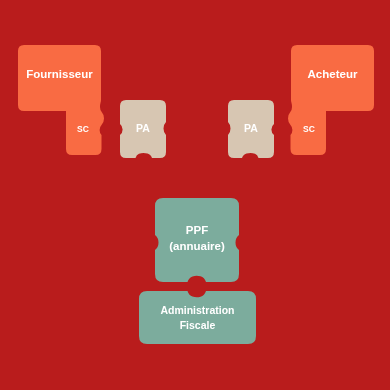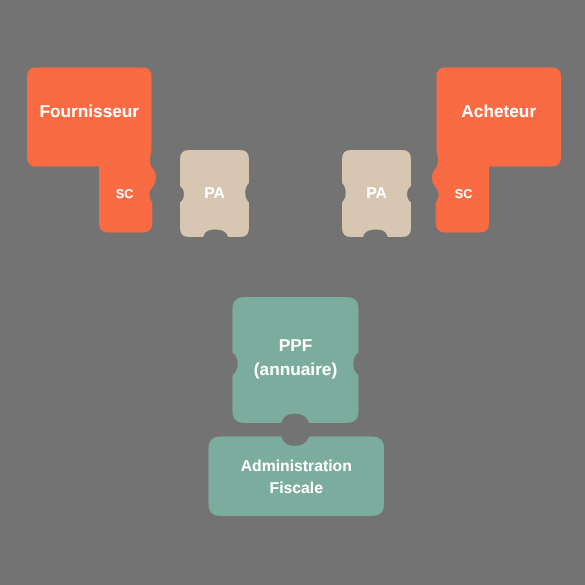--- a/index.html
+++ b/index.html
@@ -5,21 +5,21 @@
 <style>
   html, body {
     margin: 0;
     padding: 0;
     background: #000000;
   }
   #stage {
     position: relative;
     width: 390px;
     height: 390px;
-    background: #737373;
+    background: #b91c1c;
     overflow: hidden;
     font-family: "Liberation Sans", sans-serif;
   }
   #stage svg {
     position: absolute;
     left: 0;
     top: 0;
     width: 390px;
     height: 390px;
     display: block;

